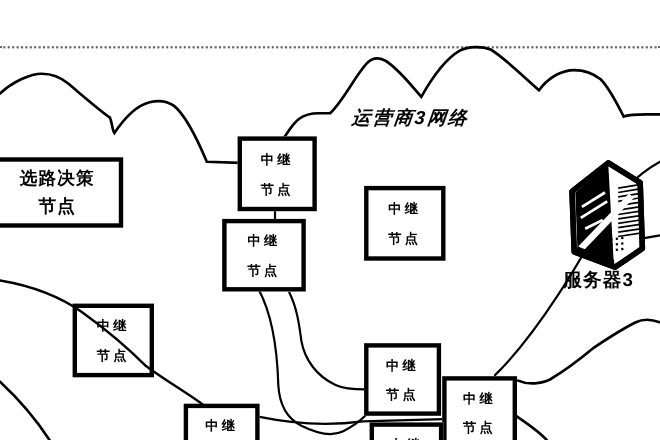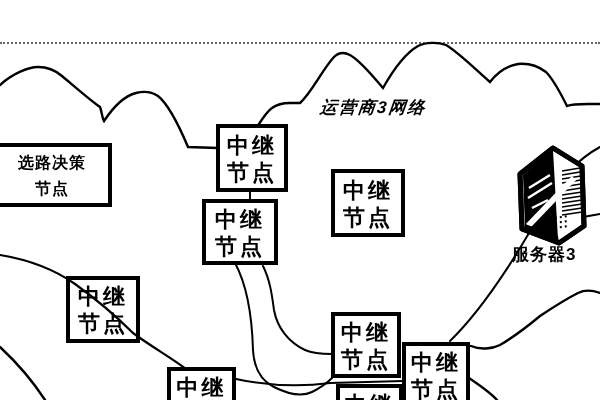--- a/index.html
+++ b/index.html
@@ -9,21 +9,21 @@
   .layer{position:absolute;left:0;top:0;}
   #base-lines{z-index:1;}
   #overlay-lines{z-index:3;pointer-events:none;}
 
   .separator{position:absolute;left:0;top:42px;width:600px;height:0;
              border-top:2px dotted #666;z-index:1;}
 
   .node-box{position:absolute;box-sizing:border-box;border:4px solid #000;
             background:#fff;z-index:2;text-align:center;color:#000;
             font-weight:bold;overflow:hidden;}
-  .node-line{font-size:22px;line-height:27px;letter-spacing:3px;white-space:nowrap;}
+  .node-line{font-size:12px;line-height:27px;letter-spacing:3px;white-space:nowrap;}
   .routing-line{font-size:16px;line-height:26px;letter-spacing:1px;white-space:nowrap;}
 
   .cloud-label{position:absolute;left:320px;top:96px;width:150px;z-index:2;
                font-size:17px;font-weight:bold;font-style:italic;
                letter-spacing:2px;color:#000;transform:skewX(-6deg);}
   .server-label{position:absolute;left:512px;top:243px;width:92px;z-index:2;
                 font-size:17px;font-weight:bold;color:#000;letter-spacing:1px;}
   #server-icon{position:absolute;left:512px;top:144px;z-index:2;}
 </style>
 </head>

